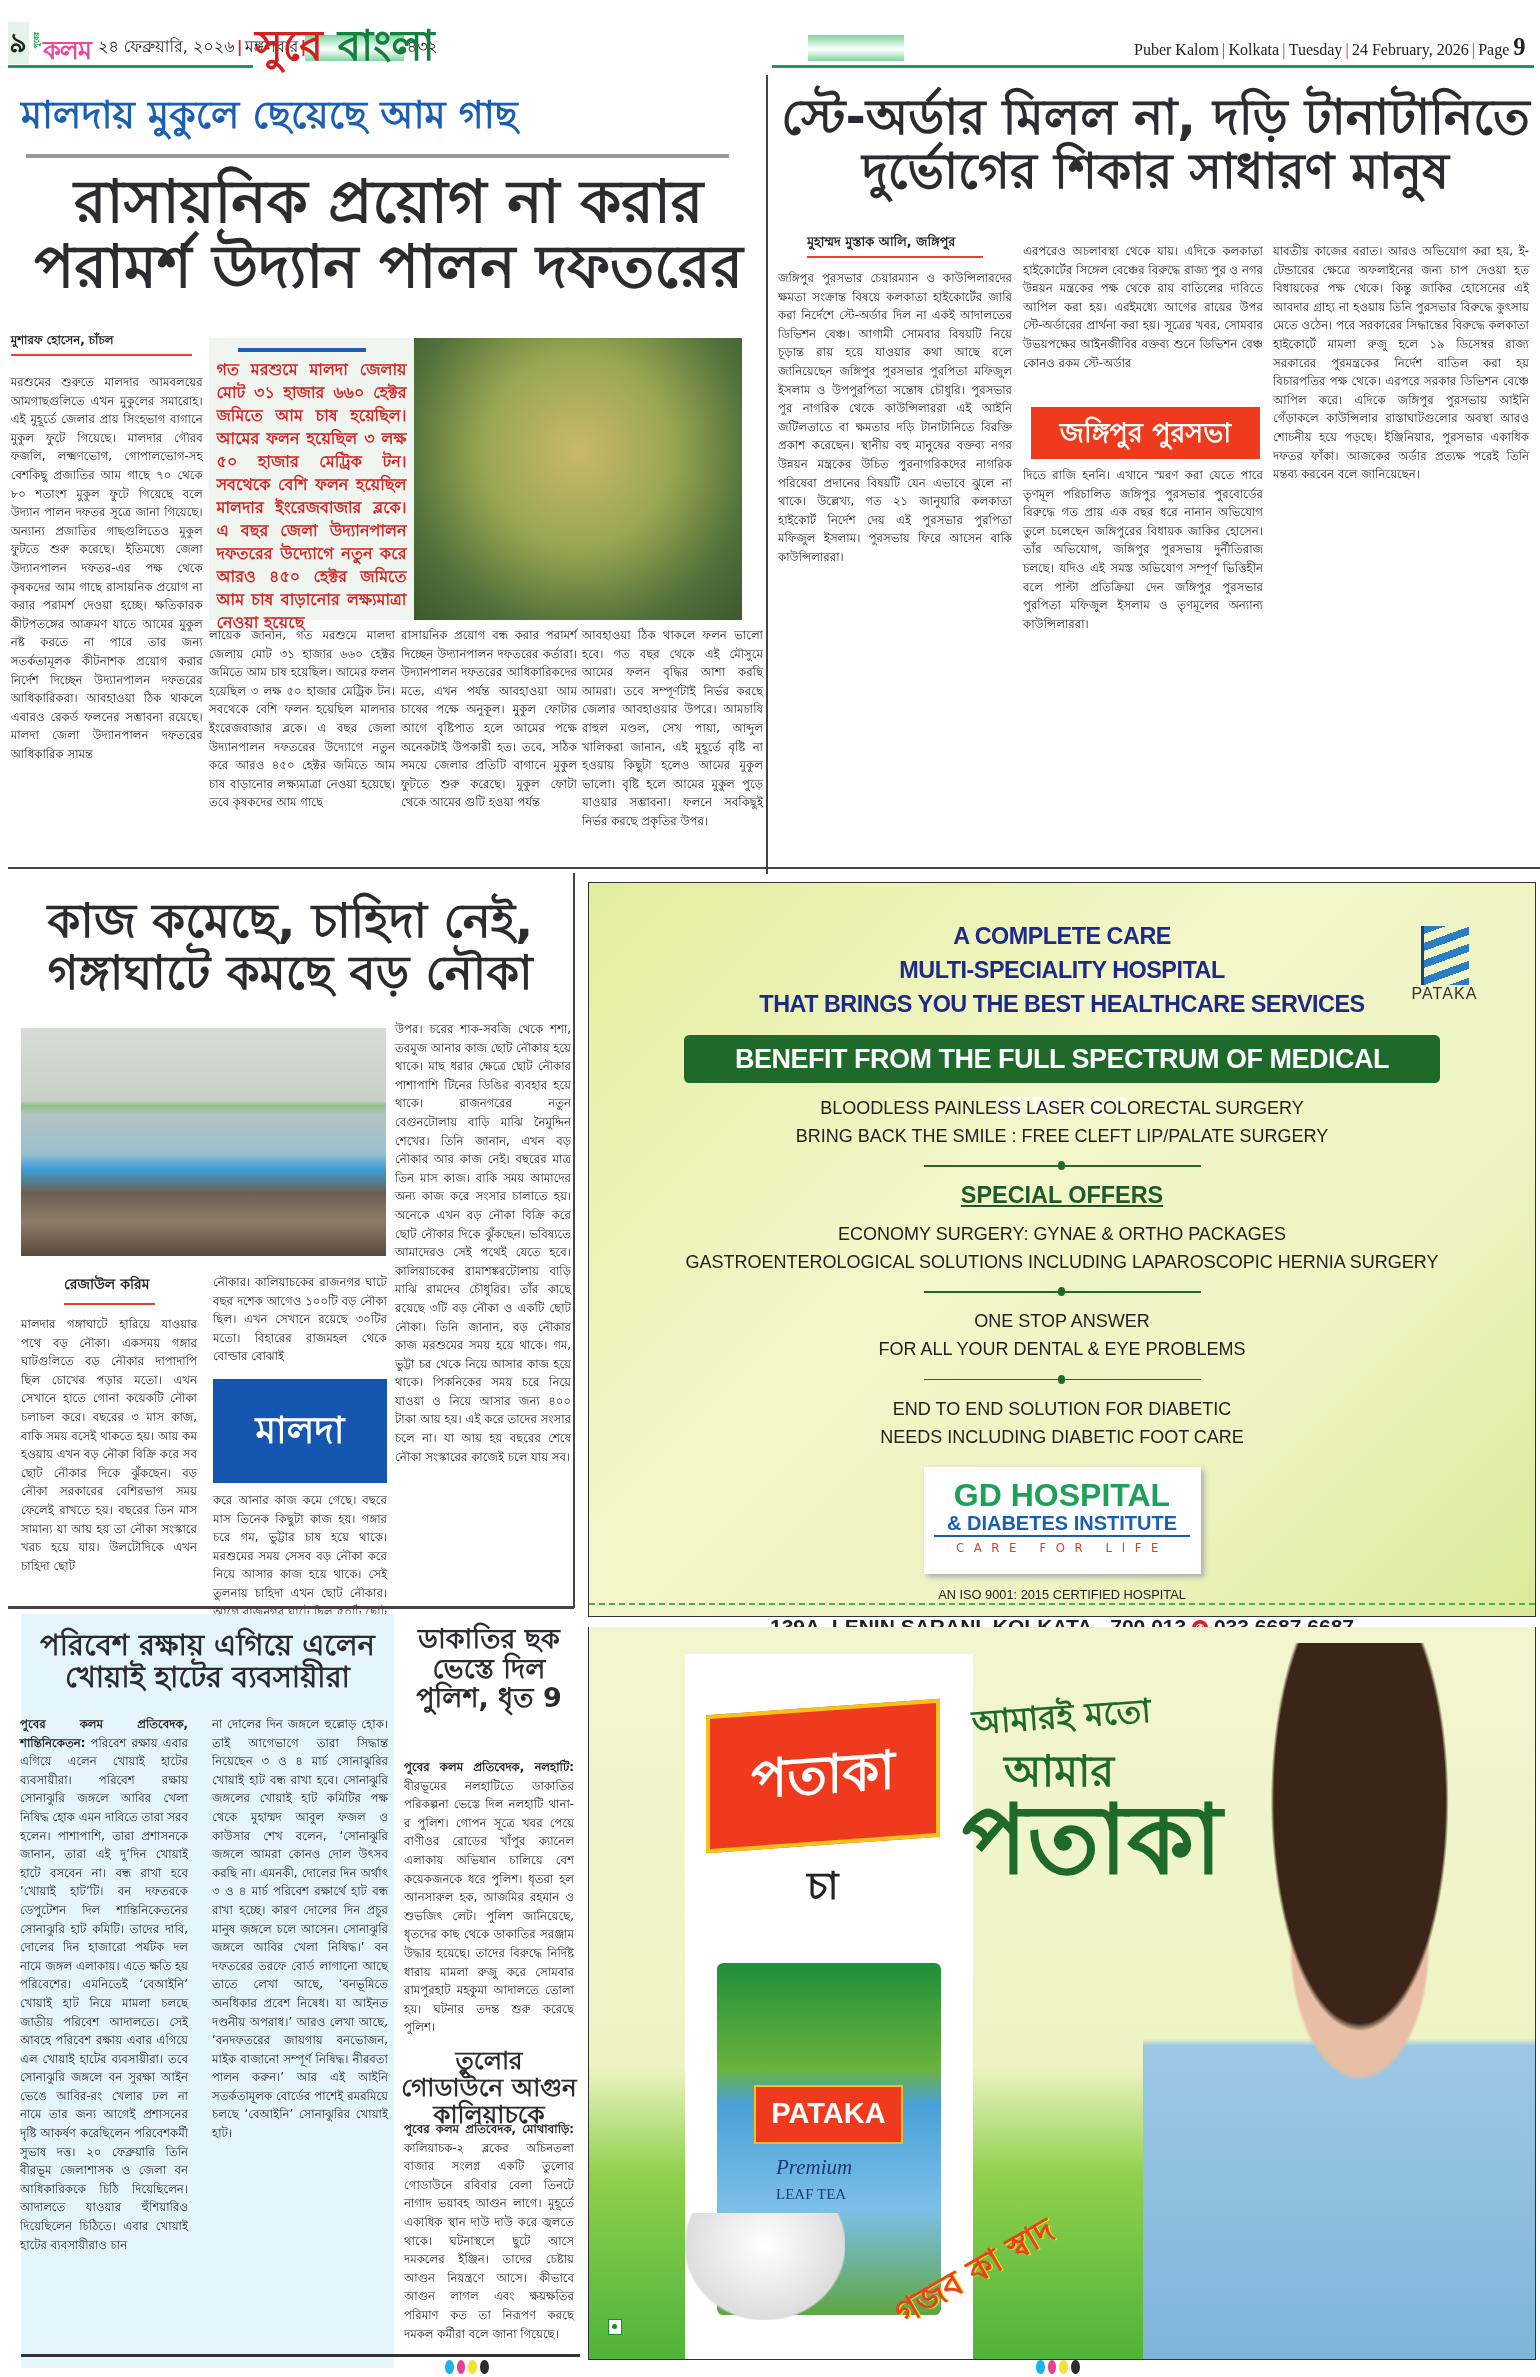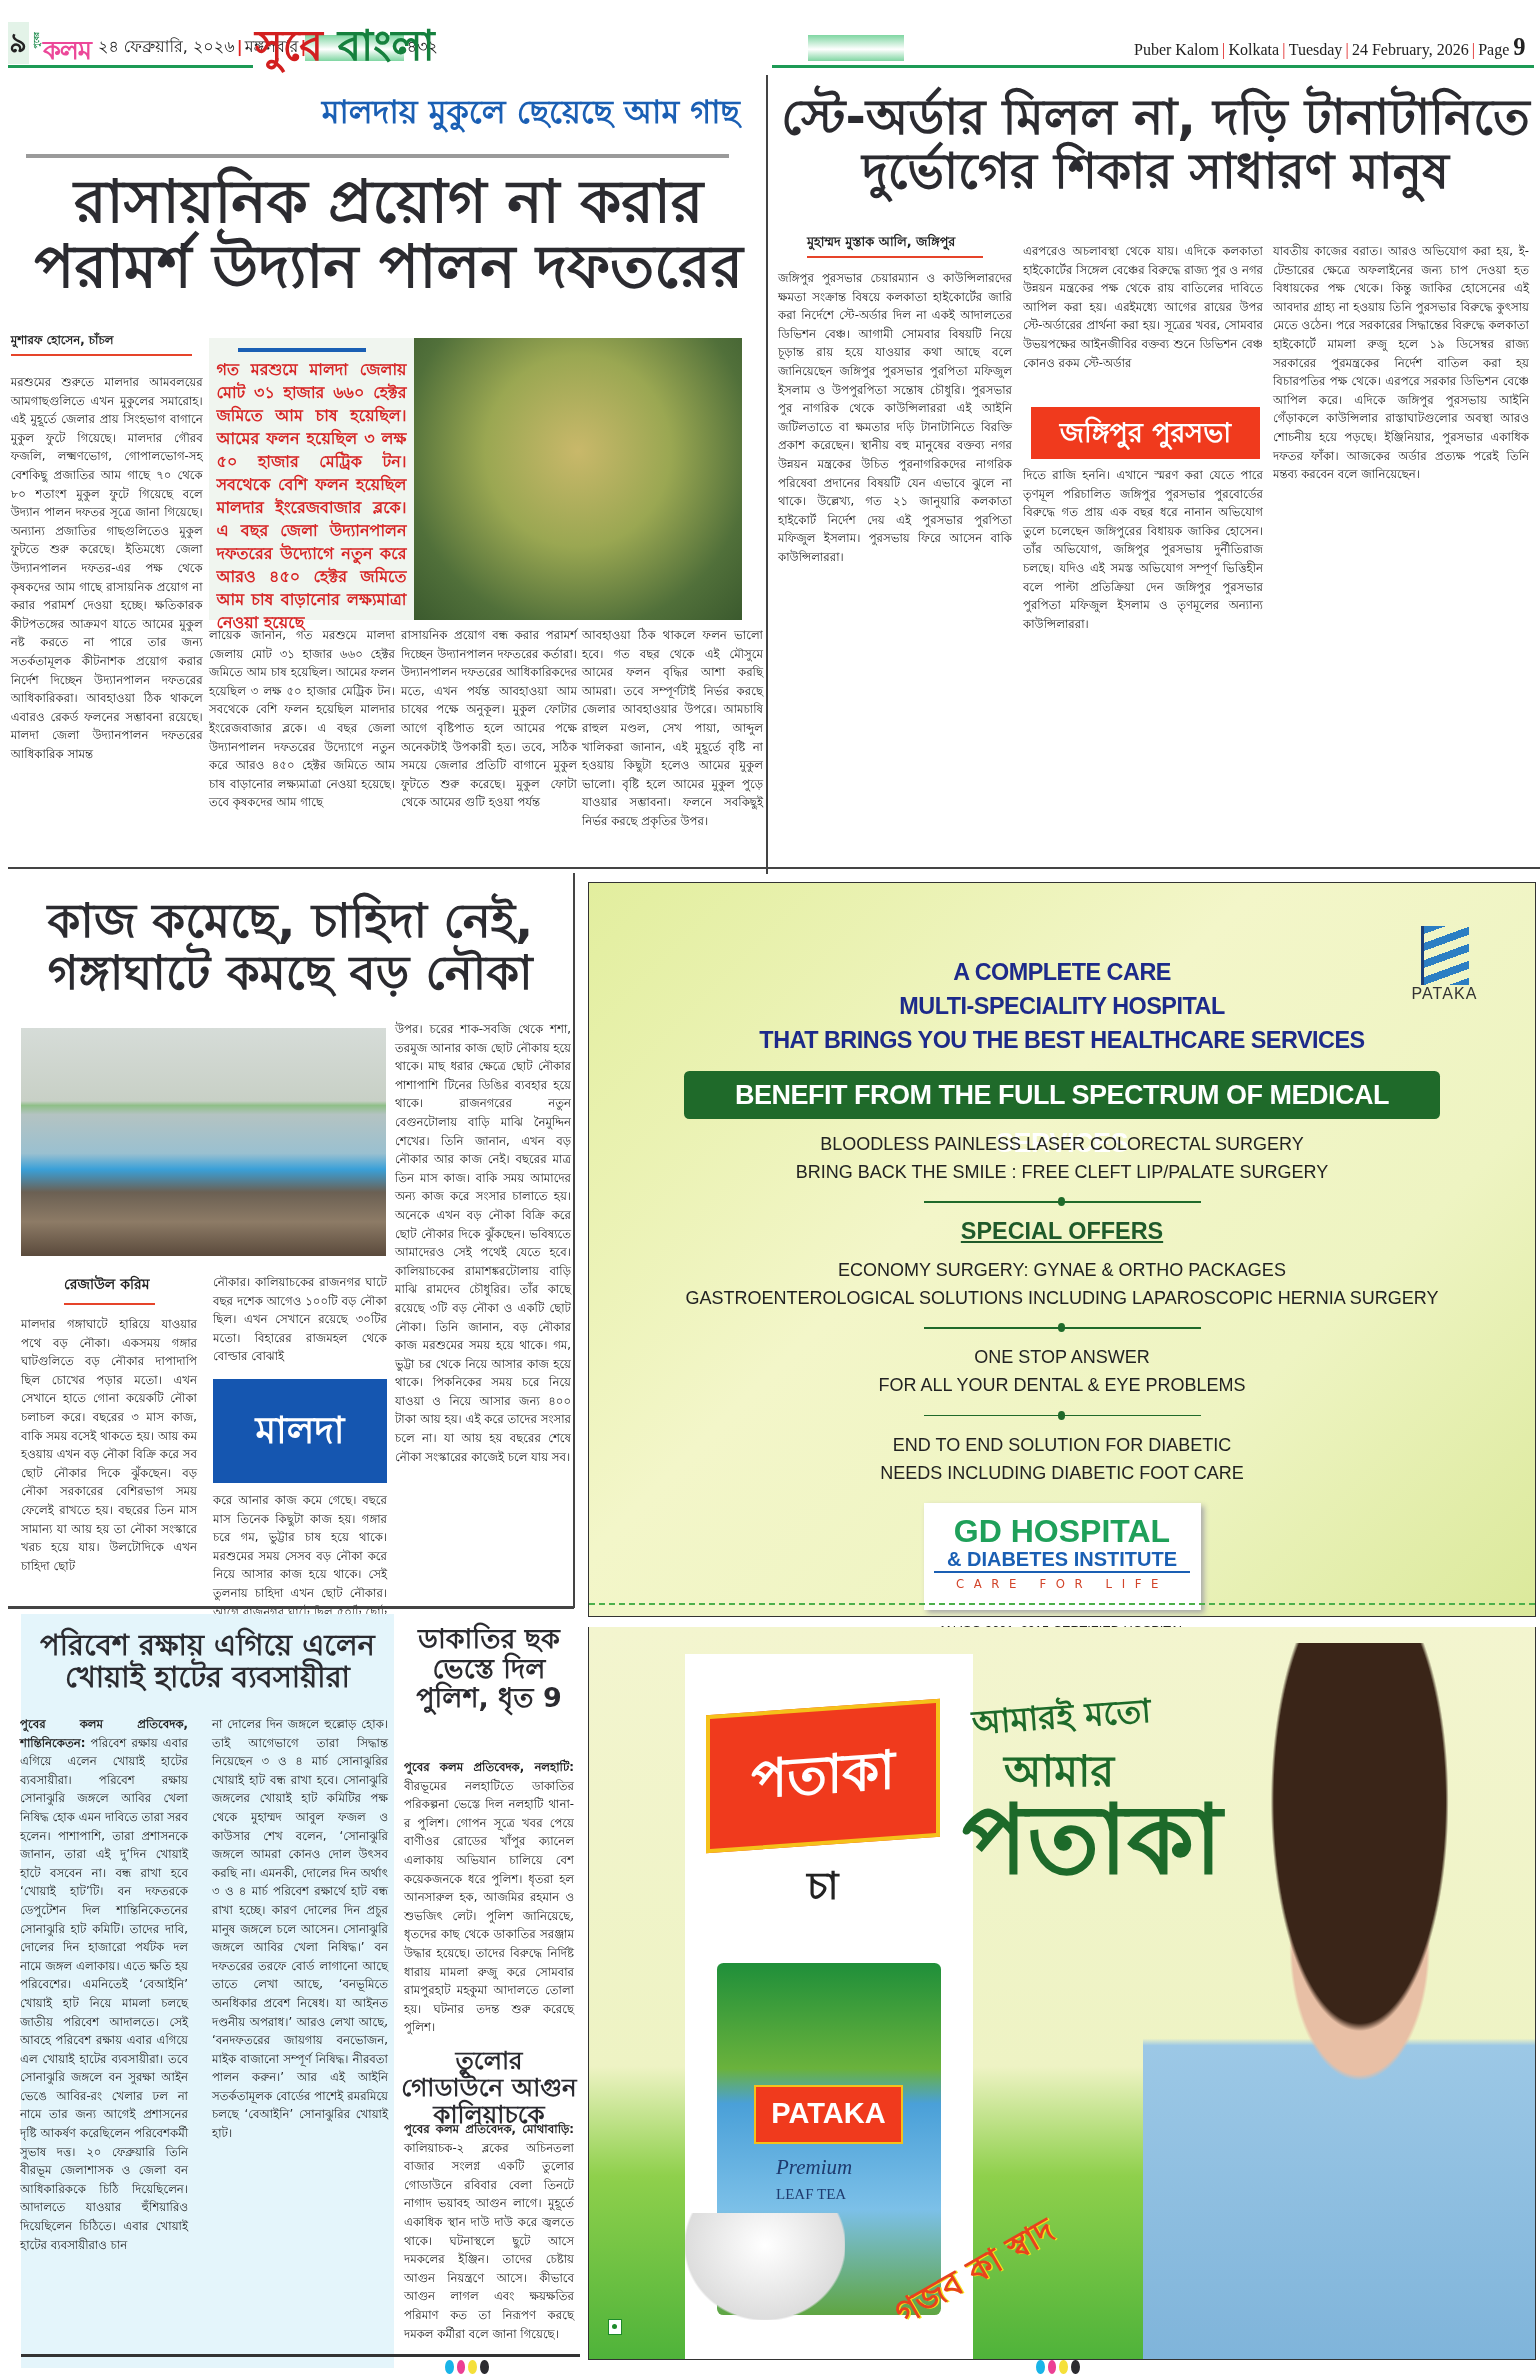--- a/index.html
+++ b/index.html
@@ -20,21 +20,21 @@
 .mast-right{left:1134px;top:33px;font-family:"Liberation Serif",serif;font-size:16px;color:#222;white-space:nowrap}
 .mast-right .bar{color:#e02020;padding:0 3.2px}
 .mast-right .big{font-size:24.5px;font-weight:bold}
 
 .hl{font-weight:bold;color:#2b2b30;line-height:1.1;text-align:center}
 .body{font-size:11.7px;line-height:18.6px;text-align:justify;color:#222}
 .byline{font-size:12.8px;font-weight:bold;color:#222}
 .redline{height:1.6px;background:#e6442a}
 .photo{overflow:hidden}
 
-#s1-kicker{left:21px;top:95px;width:719px;font-size:32px;color:#1a5fb4;text-align:right;font-weight:bold}
+#s1-kicker{left:21px;top:95px;width:719px;font-size:38px;color:#1a5fb4;text-align:left;font-weight:bold}
 #s1-hr{left:25.6px;top:154px;width:703px;height:4.3px;background:#9a9a9a}
 #s1-head{left:10.7px;top:170px;width:756px;font-size:59px}
 #s1-byline{left:10.7px;top:331px;font-size:11.7px}
 #s1-callout{left:209px;top:338px;width:205px;height:282px;background:#f0f5ef;padding:9.6px 7.5px}
 #s1-callout .cbar{width:128px;height:4.3px;background:#1a5fb4;margin:0 auto 6.4px 21px}
 #s1-callout p{color:#d72626;font-size:16px;line-height:23px;font-weight:bold;text-align:justify}
 #s1-photo{left:414px;top:338px;width:328px;height:282px;background:radial-gradient(ellipse at 50% 40%,#c9b86a,#9aa752 40%,#51703a 75%,#3b5a2e)}
 .bodycol{position:absolute}
 
 #vrule1{left:766px;top:75px;width:2.1px;height:799px;background:#444}
@@ -44,21 +44,21 @@
 
 #hr-mid{left:7.5px;top:867px;width:1532px;height:2.1px;background:#444}
 
 #s3-head{left:10.7px;top:895px;width:559px;font-size:47px}
 #s3-photo{left:21px;top:1028px;width:365px;height:228px;background:linear-gradient(#d6dcd8 0%,#c8d0c6 32%,#8fbf88 34%,#b4c3c2 38%,#9ac0d0 55%,#3aa0d8 62%,#6b6053 72%,#8d7b66 85%,#5a4a3c)}
 #s3-byline{left:64px;top:1273px;font-size:14px}
 #s3-badge{left:213px;top:1379px;width:174px;height:104px;background:#1556b0;color:#fff;font-size:37px;font-weight:bold;text-align:center;line-height:104px}
 #vrule2{left:573px;top:873px;width:2.1px;height:735px;background:#444}
 
 #ad1{left:588px;top:882px;width:948px;height:735px;background:linear-gradient(135deg,#e2ee9e,#f3f6c9 40%,#eef4c2 70%,#dbe99b);border:1.6px solid #333;text-align:center}
-#ad1 .l1{font-family:"Liberation Sans",sans-serif;font-weight:bold;color:#1d2a8a;font-size:23.4px;line-height:34px;margin-top:72px;letter-spacing:-0.5px}
+#ad1 .l1{font-family:"Liberation Sans",sans-serif;font-weight:bold;color:#1d2a8a;font-size:23.4px;line-height:34px;margin-top:36px;letter-spacing:-0.5px}
 #ad1 .band{margin:14px auto 8px;width:756px;height:48px;background:#1f6a2a;border-radius:5.3px;color:#fff;font-family:"Liberation Sans",sans-serif;font-weight:bold;font-size:27px;line-height:48px;letter-spacing:-0.5px}
 #ad1 .l2{font-family:"Liberation Sans",sans-serif;font-size:18px;color:#222;line-height:28px}
 #ad1 .orn{margin:11.7px auto;width:277px;height:8.5px;position:relative}
 #ad1 .orn:before{content:"";position:absolute;left:0;right:0;top:3.7px;height:1.6px;background:#1f6a2a}
 #ad1 .orn:after{content:"";position:absolute;left:134px;top:0;width:7.5px;height:8.5px;border-radius:50%;background:#1f6a2a}
 #ad1 .spec{font-family:"Liberation Sans",sans-serif;font-weight:bold;font-size:23.4px;color:#1f5a2a;text-decoration:underline}
 #ad1 .logo{margin:16px auto 0;width:277px;height:107px;background:#fff;box-shadow:3.2px 3.2px 5.3px #aaa;padding:10.7px}
 #ad1 .logo .g{font-family:"Liberation Sans",sans-serif;font-weight:bold;font-size:32px;color:#1fa05a;line-height:34px}
 #ad1 .logo .d{font-family:"Liberation Sans",sans-serif;font-weight:bold;font-size:20px;color:#1a5fb4;line-height:23.4px;border-bottom:2.1px solid #1a5fb4}
 #ad1 .logo .c{font-size:11.7px;color:#d2442a;letter-spacing:9.6px;margin-top:3.2px}

